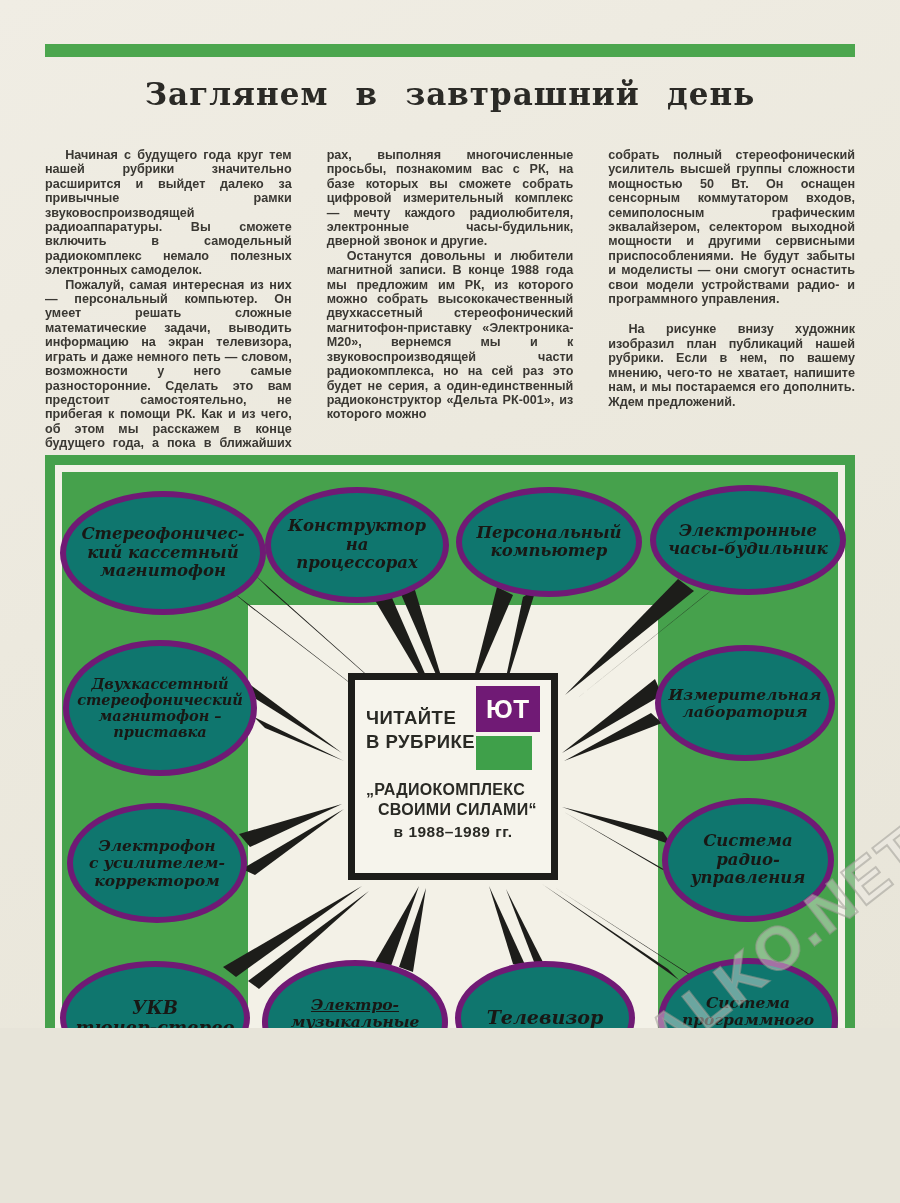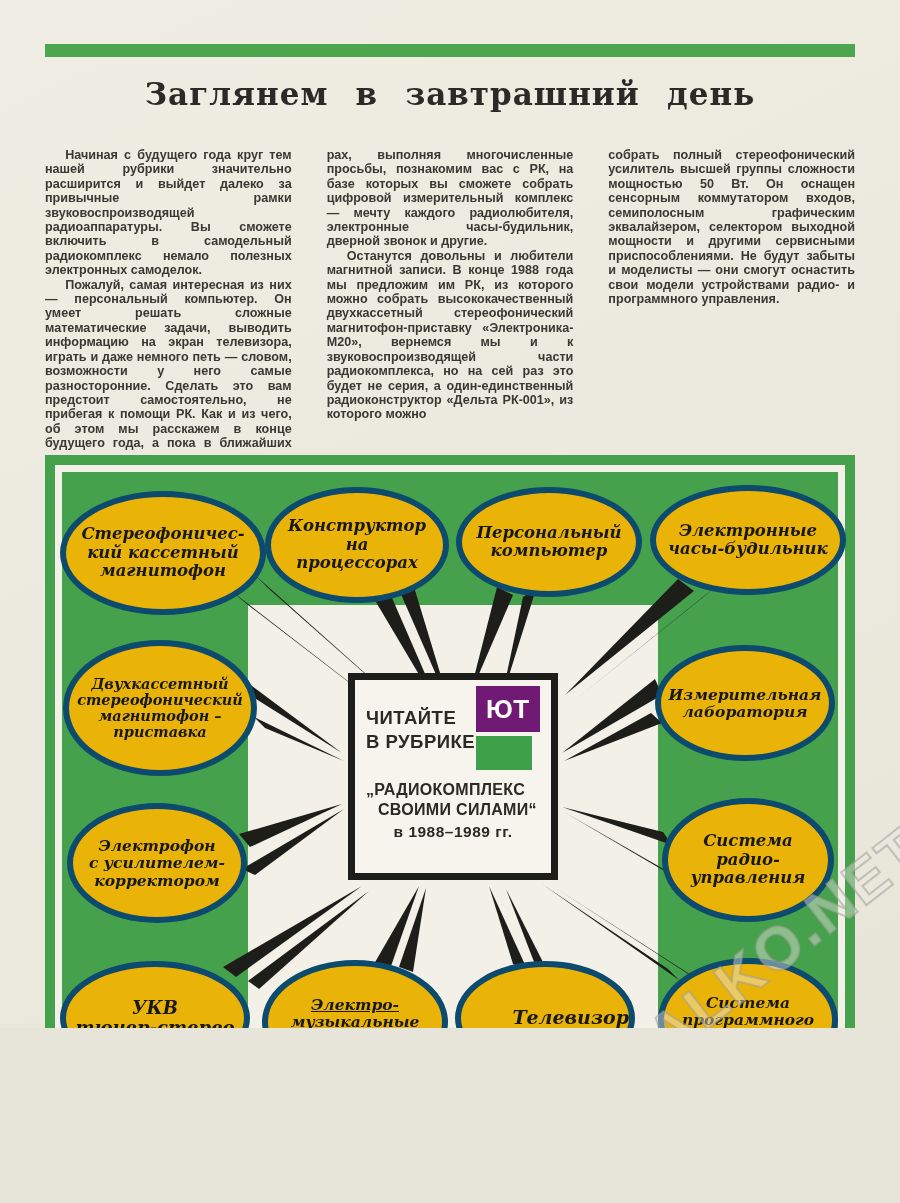--- a/index.html
+++ b/index.html
@@ -24,36 +24,36 @@
   .col p.gap{margin-top:16px;}
 
   
   .panel{position:absolute;left:45px;top:455px;width:810px;height:650px;background:#46a14c;}
   .panel-frame{position:absolute;inset:10px;border:7px solid #f3f1e7;z-index:1;pointer-events:none;}
   .center-white{position:absolute;left:203px;top:150px;width:410px;height:490px;
                 background:#f3f1e7;z-index:1;}
   .tails{position:absolute;left:0;top:0;z-index:2;}
 
   
-  .bubble{position:absolute;z-index:3;box-sizing:border-box;border:6px solid #0c4a6e;
-          border-radius:50%;background:#eab308;display:flex;align-items:center;justify-content:center;
+  .bubble{position:absolute;z-index:3;box-sizing:border-box;border:6px solid #701a75;
+          border-radius:50%;background:#0f766e;display:flex;align-items:center;justify-content:center;
           text-align:center;}
   .bubble span{font-family:"DejaVu Serif",serif;font-style:italic;font-weight:700;
                font-size:16.5px;line-height:1.12;color:#181815;white-space:pre-line;}
   .b1{left:15px;top:36px;width:206px;height:124px;}
   .b2{left:220px;top:32px;width:184px;height:116px;}
   .b3{left:411px;top:32px;width:186px;height:110px;}
   .b4{left:605px;top:30px;width:196px;height:110px;}
   .b5{left:18px;top:185px;width:194px;height:136px;} .b5 span{font-size:14.5px;}
   .b6{left:22px;top:348px;width:180px;height:120px;} .b6 span{font-size:15.5px;}
   .b7{left:610px;top:190px;width:180px;height:116px;} .b7 span{font-size:15.5px;}
   .b8{left:617px;top:343px;width:172px;height:124px;}
   .b9{left:15px;top:506px;width:190px;height:114px;} .b9 span{font-size:18px;}
   .b10{left:217px;top:505px;width:186px;height:124px;} .b10 span{font-size:15.5px;text-decoration:underline;}
-  .b11{left:410px;top:506px;width:180px;height:114px;justify-content:flex-end;} .b11 span{font-size:19px;}
+  .b11{left:410px;top:506px;width:180px;height:114px;} .b11 span{font-size:19px;}
   .b12{left:613px;top:503px;width:180px;height:124px;} .b12 span{font-size:15.5px;}
 
   
   .center-box{position:absolute;left:303px;top:218px;width:210px;height:207px;z-index:4;
               box-sizing:border-box;border:7px solid #1d1d1a;background:#f6f4ec;
               padding:6px 11px;color:#2a2a25;}
   .box-top{display:flex;justify-content:space-between;}
   .read-lines{font-weight:700;font-size:18.5px;line-height:1.3;letter-spacing:0.5px;
               white-space:pre-line;margin-top:20px;}
   .yut-logo{width:64px;}
@@ -88,20 +88,21 @@
     <div class="col">
       <p class="indent">Начиная с будущего года круг тем нашей рубрики значительно расширится и выйдет далеко за привычные рамки звуковоспроизводящей радиоаппаратуры. Вы сможете включить в самодельный радиокомплекс немало полезных электронных самоделок.</p>
       <p class="indent">Пожалуй, самая интересная из них — персональный компьютер. Он умеет решать сложные математические задачи, выводить информацию на экран телевизора, играть и даже немного петь — словом, возможности у него самые разносторонние. Сделать это вам предстоит самостоятельно, не прибегая к помощи РК. Как и из чего, об этом мы расскажем в конце будущего года, а пока в ближайших номе-</p>
     </div>
     <div class="col">
       <p>рах, выполняя многочисленные просьбы, познакомим вас с РК, на базе которых вы сможете собрать цифровой измерительный комплекс — мечту каждого радиолюбителя, электронные часы-будильник, дверной звонок и другие.</p>
       <p class="indent">Останутся довольны и любители магнитной записи. В конце 1988 года мы предложим им РК, из которого можно собрать высококачественный двухкассетный стереофонический магнитофон-приставку «Электроника-М20», вернемся мы и к звуковоспроизводящей части радиокомплекса, но на сей раз это будет не серия, а один-единственный радиоконструктор «Дельта РК-001», из которого можно</p>
     </div>
     <div class="col">
       <p>собрать полный стереофонический усилитель высшей группы сложности мощностью 50 Вт. Он оснащен сенсорным коммутатором входов, семиполосным графическим эквалайзером, селектором выходной мощности и другими сервисными приспособлениями. Не будут забыты и моделисты — они смогут оснастить свои модели устройствами радио- и программного управления.</p>
+      <p class="indent gap">На рисунке внизу художник изобразил план публикаций нашей рубрики. Если в нем, по вашему мнению, чего-то не хватает, напишите нам, и мы постараемся его дополнить. Ждем предложений.</p>
     </div>
   </div>
 
   <div class="panel">
     <div class="panel-frame"></div>
     <div class="center-white"></div>
 
     <svg class="tails" width="810" height="650" viewBox="0 0 810 650">
       <g fill="#1d1d1a">
         <polygon points="185,135 203,150 388,292"></polygon>

